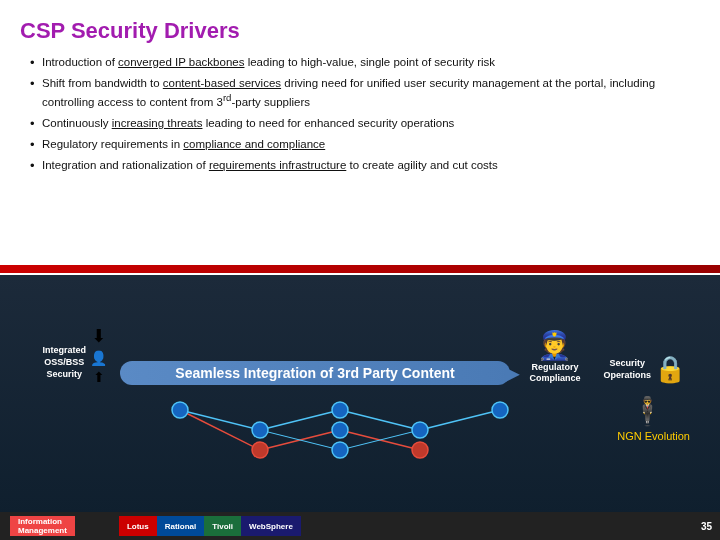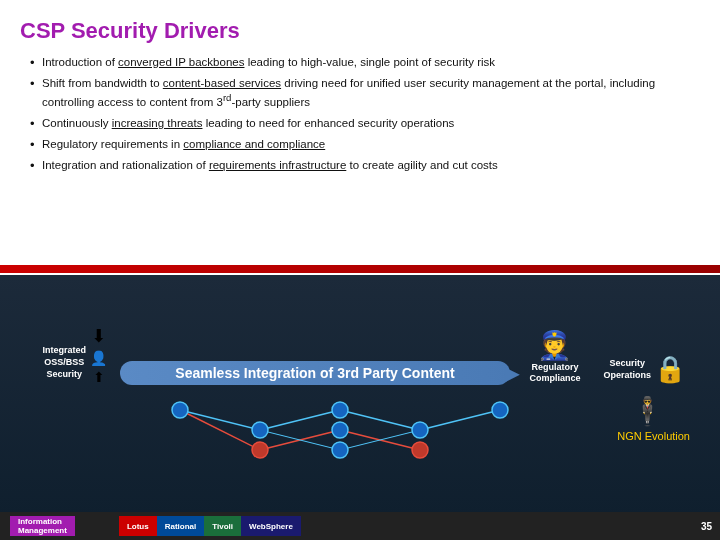--- a/index.html
+++ b/index.html
@@ -143,21 +143,21 @@
     .brand-logo {
       height: 20px;
       padding: 0 8px;
       display: flex;
       align-items: center;
       justify-content: center;
       font-size: 8px;
       color: #fff;
       font-weight: bold;
     }
-    .brand-logo.ibm { background: #a21caf; color: #fff; }
+    .brand-logo.ibm { background: #ef4444; color: #fff; }
     .brand-logo.lotus { background: #cc0000; color: #fff; margin-left: 44px; }
     .brand-logo.rational { background: #004a99; color: #fff; }
     .brand-logo.tivoli { background: #1a6e3b; color: #fff; }
     .brand-logo.websphere { background: #1a1a6e; color: #fff; }
 
     .slide-number {
       color: #fff;
       font-size: 10px;
       padding-right: 8px;
       font-weight: bold;

